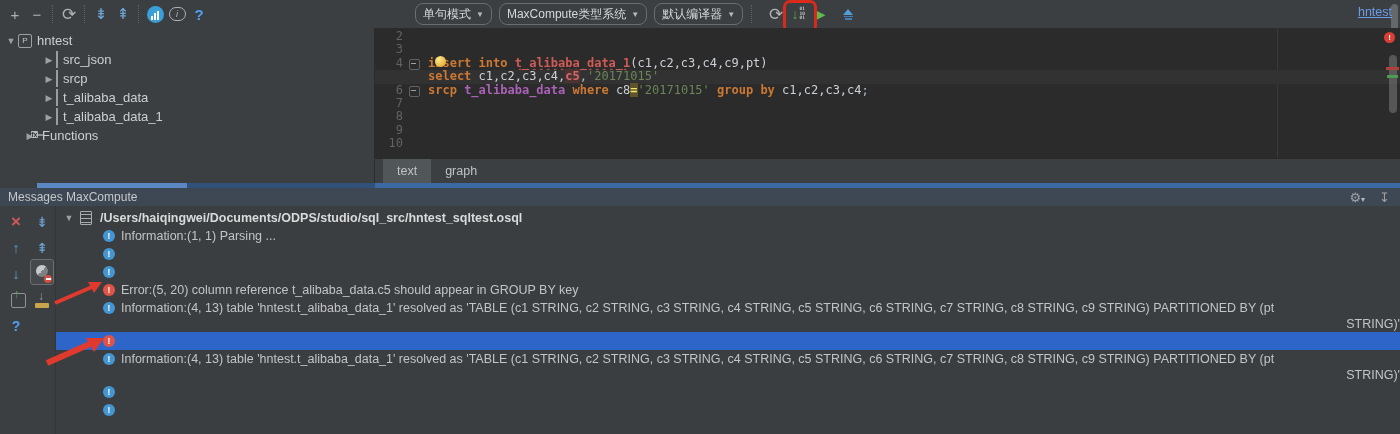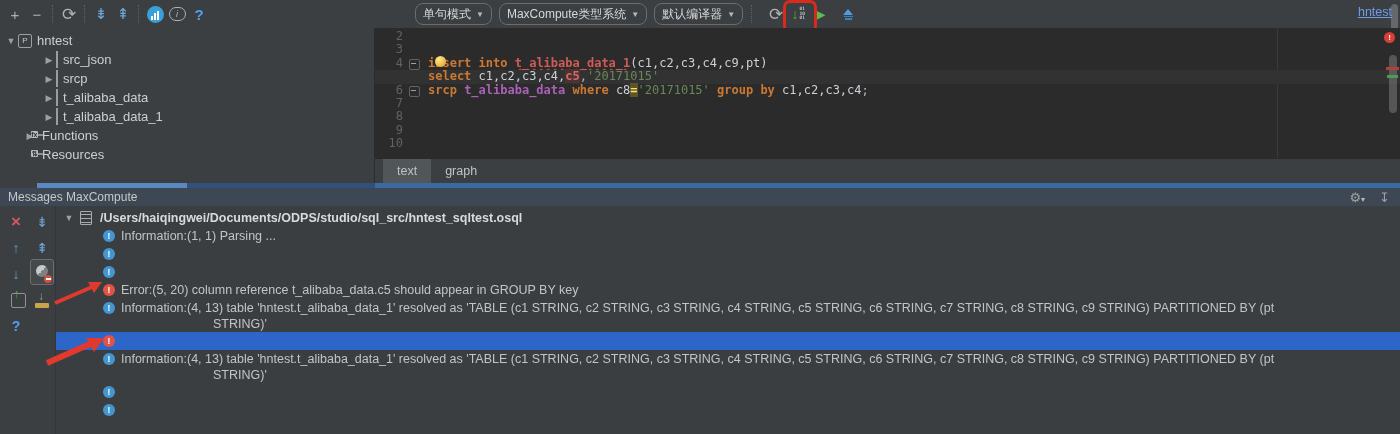--- a/index.html
+++ b/index.html
@@ -123,21 +123,21 @@
   .msg-row.sel{background:#2e65c8;color:#fff;}
   .msg-row .arrow{width:14px;margin-left:6px;font-size:9px;color:#9da0a3;flex:none;text-align:center;}
   .file-icon{flex:none;width:10px;height:12px;border:1px solid #a8abad;border-radius:1px;margin:0 8px 0 4px;
       background-image:linear-gradient(#a8abad 1px,transparent 1px);background-size:100% 4px;background-position:0 2px;}
   .msg-row.file{font-weight:bold;color:#d8dadb;}
   .mico{flex:none;width:12px;height:12px;border-radius:50%;margin-right:6px;color:#fff;font-size:8.5px;
         font-weight:bold;text-align:center;line-height:12px;}
   .mico.info{background:#4496d2;}
   .mico.error{background:#e25347;}
   .ind{width:47px;flex:none;}
-  .msg-cont{height:15px;line-height:15px;padding-left:157px;white-space:nowrap;}
+  .msg-cont{height:15px;line-height:15px;padding-left:157px;white-space:nowrap;text-align:right;}
   
   .annot{position:absolute;pointer-events:none;}
   
   #watermark{position:absolute;right:4px;bottom:1px;font-size:46px;line-height:1;white-space:nowrap;
       letter-spacing:1px;}
   #watermark .cjk{font-weight:bold;color:rgba(148,152,156,.8);}
   #watermark .lat{color:rgba(138,141,145,.75);}
 </style>
 </head>
 <body>
@@ -226,25 +226,20 @@
       <div class="tree-row" style="padding-left: 42px;">
         <span class="tw">▶</span>
         <span class="ticon"><span class="icon-table"></span></span>
         <span>t_alibaba_data_1</span>
       </div>
       <div class="tree-row" style="padding-left: 23px;">
         <span class="tw">▶</span>
         <span class="ticon"><span class="icon-folder"><span class="sub">fx</span></span></span>
         <span>Functions</span>
       </div>
-      <div class="tree-row" style="padding-left: 23px;">
-        <span class="tw"></span>
-        <span class="ticon"><span class="icon-folder"><span class="sub">⇅</span></span></span>
-        <span>Resources</span>
-      </div>
     </div>
   <div id="tree-vscroll"></div>
   <div id="vsep"></div>
 
   <div id="editor">
     <div id="margin-line"></div>
     <div id="gutter">
         <div>2</div>
         <div>3</div>
         <div>4</div>

